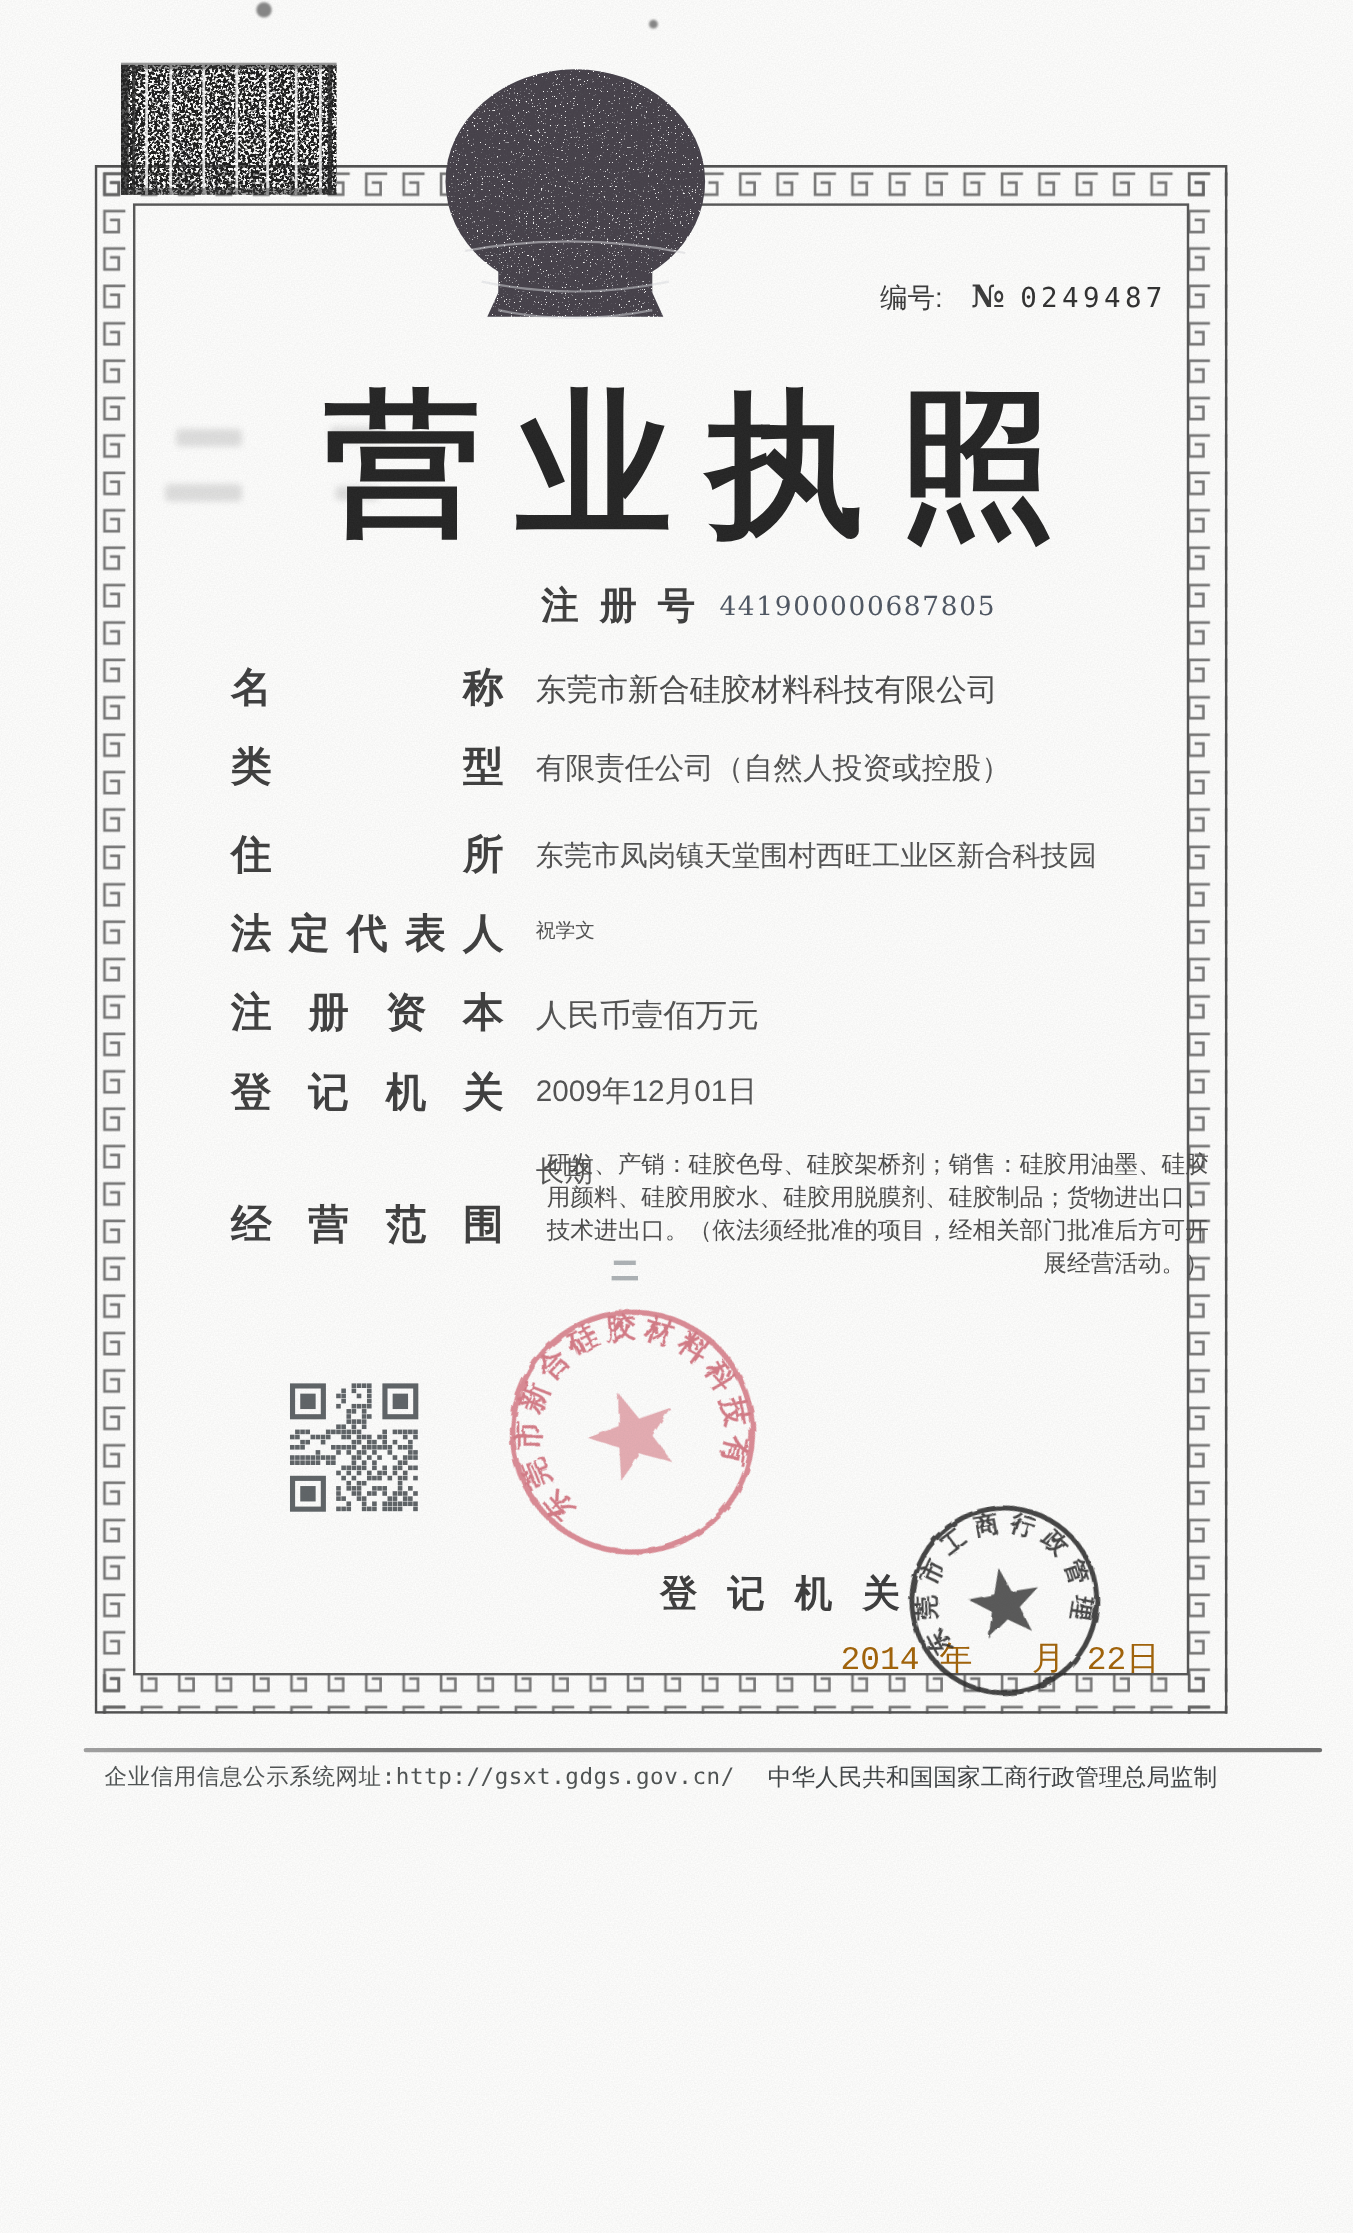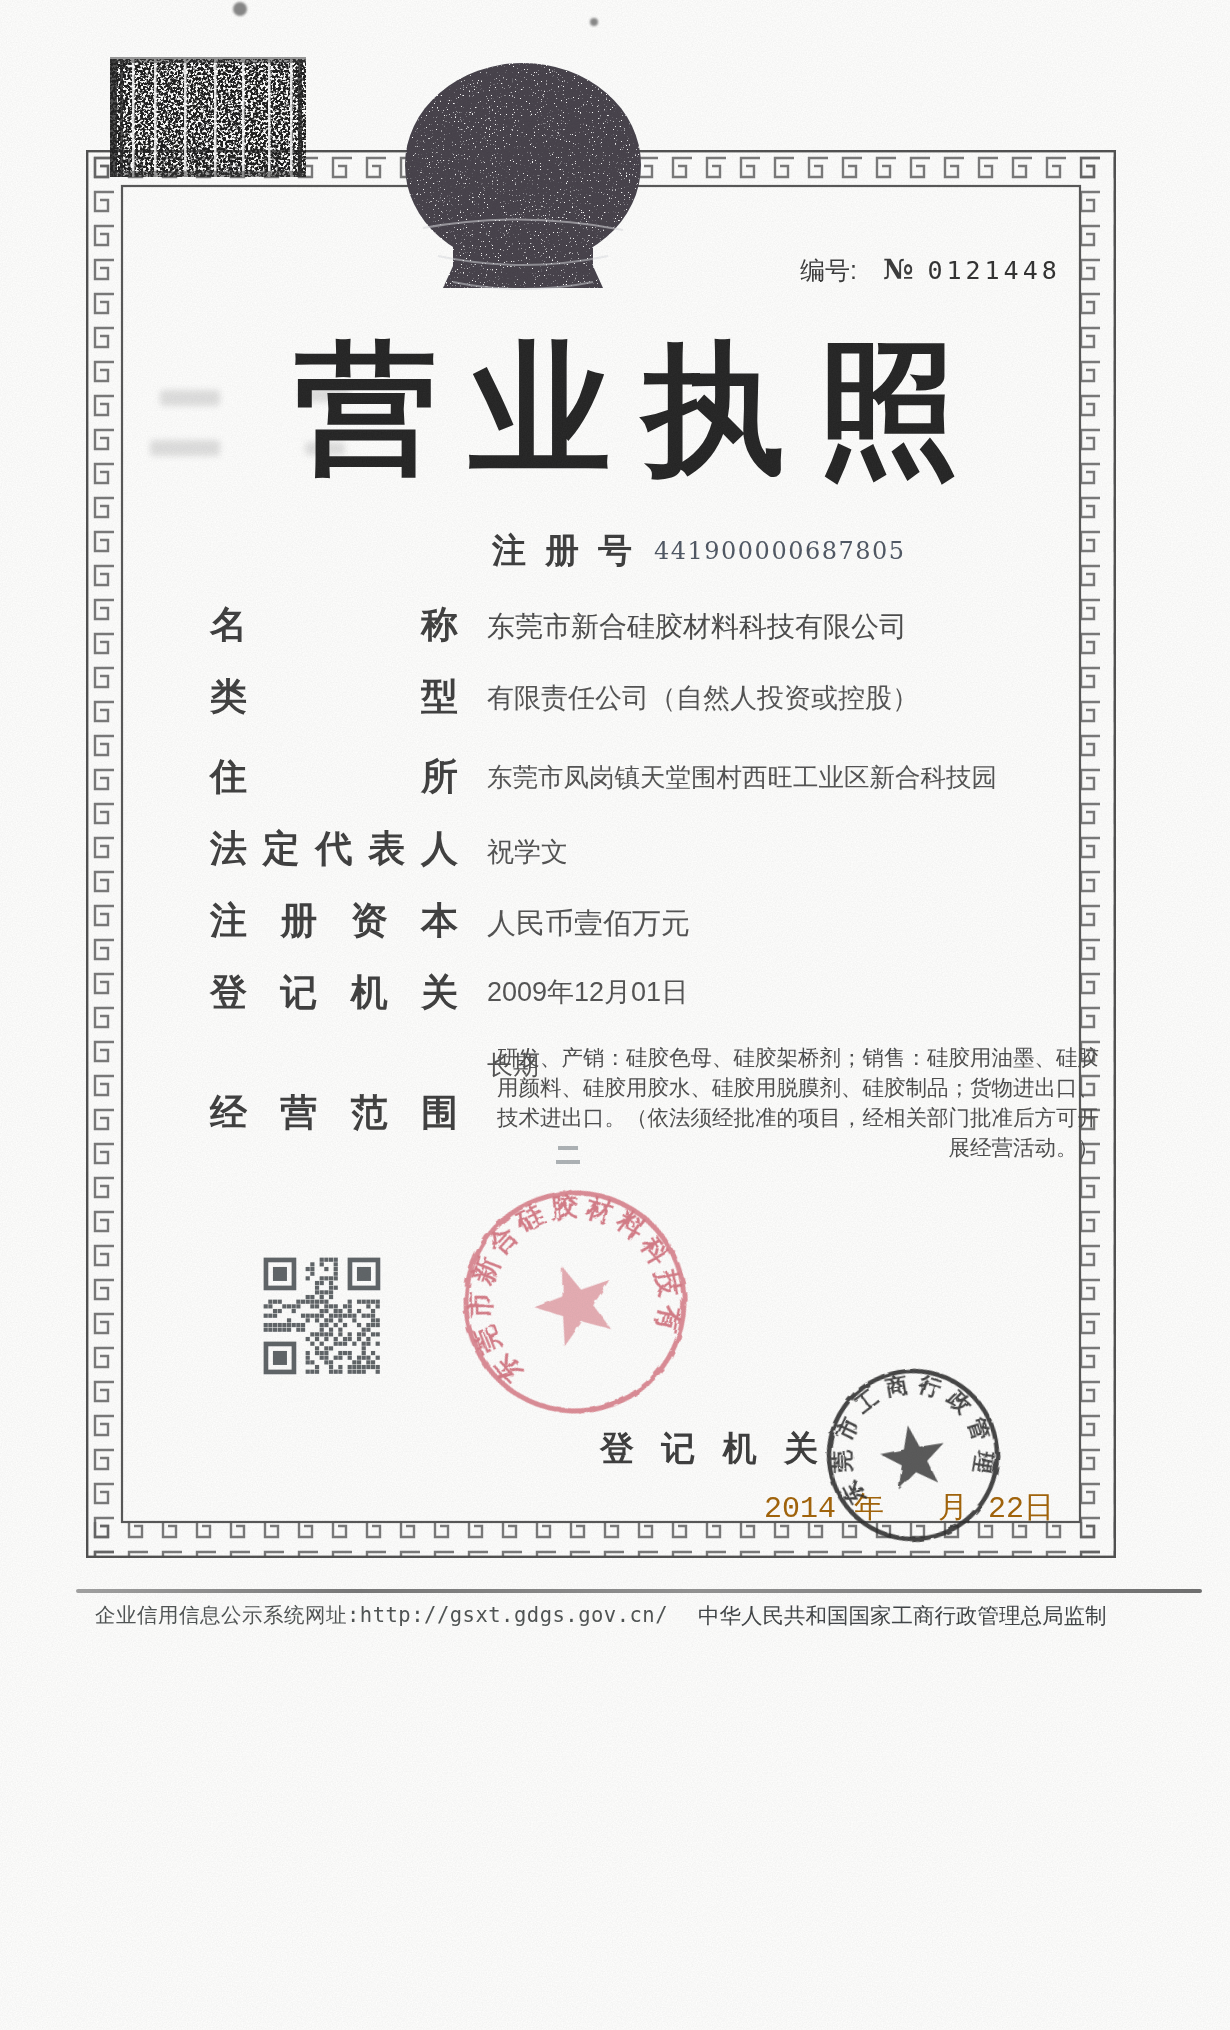--- a/index.html
+++ b/index.html
@@ -10,38 +10,38 @@
   .frame{left:86px;top:150px;}
   
   .barcode{left:106px;top:53px;}
   .emblem{left:383px;top:60px;}
   .qr{left:256px;top:1250px;}
   
   .serial{left:800px;top:253px;font-size:25px;color:#3a3a3a;white-space:nowrap;}
   .serial .mark{font-family:"DejaVu Serif",serif;font-weight:700;font-size:28px;margin-left:26px;}
   .serial .num{font-family:"DejaVu Sans Mono",monospace;font-size:25px;letter-spacing:4px;margin-left:14px;color:#303030;}
   
-  .title{left:295px;top:315px;font-size:142px;font-weight:900;color:#242424;
+  .title{left:295px;top:328px;font-size:142px;font-weight:900;color:#242424;
          letter-spacing:32px;white-space:nowrap;font-family:Liberation Mono, monospace;}
   
   .regno{left:492px;top:528px;white-space:nowrap;}
   .regno .lab{display:inline-block;width:140px;font-size:34px;font-weight:600;color:#3d3d3d;
               text-align:justify;text-align-last:justify;vertical-align:middle;}
   .regno .val{font-family:"DejaVu Serif",serif;font-size:24px;color:#4e5662;letter-spacing:1.5px;
               margin-left:22px;vertical-align:middle;}
   
   .f-label{left:210px;width:248px;font-size:37px;font-weight:600;color:#3e3e3e;
            text-align:justify;text-align-last:justify;}
   .f-value{left:487px;width:612px;color:#525252;}
   .lr1{top:600px}.lr2{top:672px}.lr3{top:752px}.lr4{top:824px}
   .lr5{top:896px}.lr6{top:968px}.lr7{top:1040px}.lr8{top:1088px}
   .vr1{top:608px;font-size:28px;color:#4a4a4a;}
   .vr2{top:680px;font-size:27px;}
   .vr3{top:760px;font-size:25.5px;}
-  .vr4{top:834px;font-size:27px;}
+  .vr4{top:834px;font-size:18px;}
   .vr5{top:904px;font-size:29px;}
   .vr6{top:974px;font-size:27px;}
   .vr7{top:1048px;font-size:26px;}
   .vr8{top:1043px;font-size:21.5px;line-height:30px;color:#4c4c4c;text-align:right;}
   
   .registrar{left:600px;top:1426px;width:218px;font-size:34px;font-weight:600;color:#3c3c3c;
              text-align:justify;text-align-last:justify;}
   .issue-date{left:764px;top:1487px;font-size:30px;color:#a16207;white-space:nowrap;font-family:Liberation Mono, monospace;}
   .issue-date .m{margin-left:54px;}
   .issue-date .d{margin-left:20px;}
@@ -128,21 +128,21 @@
     <g fill="#222" opacity=".8">
       <rect x="4" y="6" width="7" height="118"></rect>
         <rect x="14" y="6" width="3" height="118"></rect>
       <rect x="192" y="6" width="4" height="118"></rect>
     </g>
     <rect x="4" y="4" width="196" height="6" fill="#333" opacity=".5"></rect>
     <rect x="4" y="118" width="196" height="6" fill="#333" opacity=".5"></rect>
   </svg>
 
   <div class="abs serial">
-    <span>编号:</span><span class="mark">№</span><span class="num">0121448</span>
+    <span>编号:</span><span class="mark">№</span><span class="num">0249487</span>
   </div>
 
   <div class="abs title">营业执照</div>
 
   <div class="abs regno">
     <span class="lab">注册号</span><span class="val">441900000687805</span>
   </div>
 
   <div class="abs f-label lr1">名称</div>
   <div class="abs f-value vr1">东莞市新合硅胶材料科技有限公司</div>

